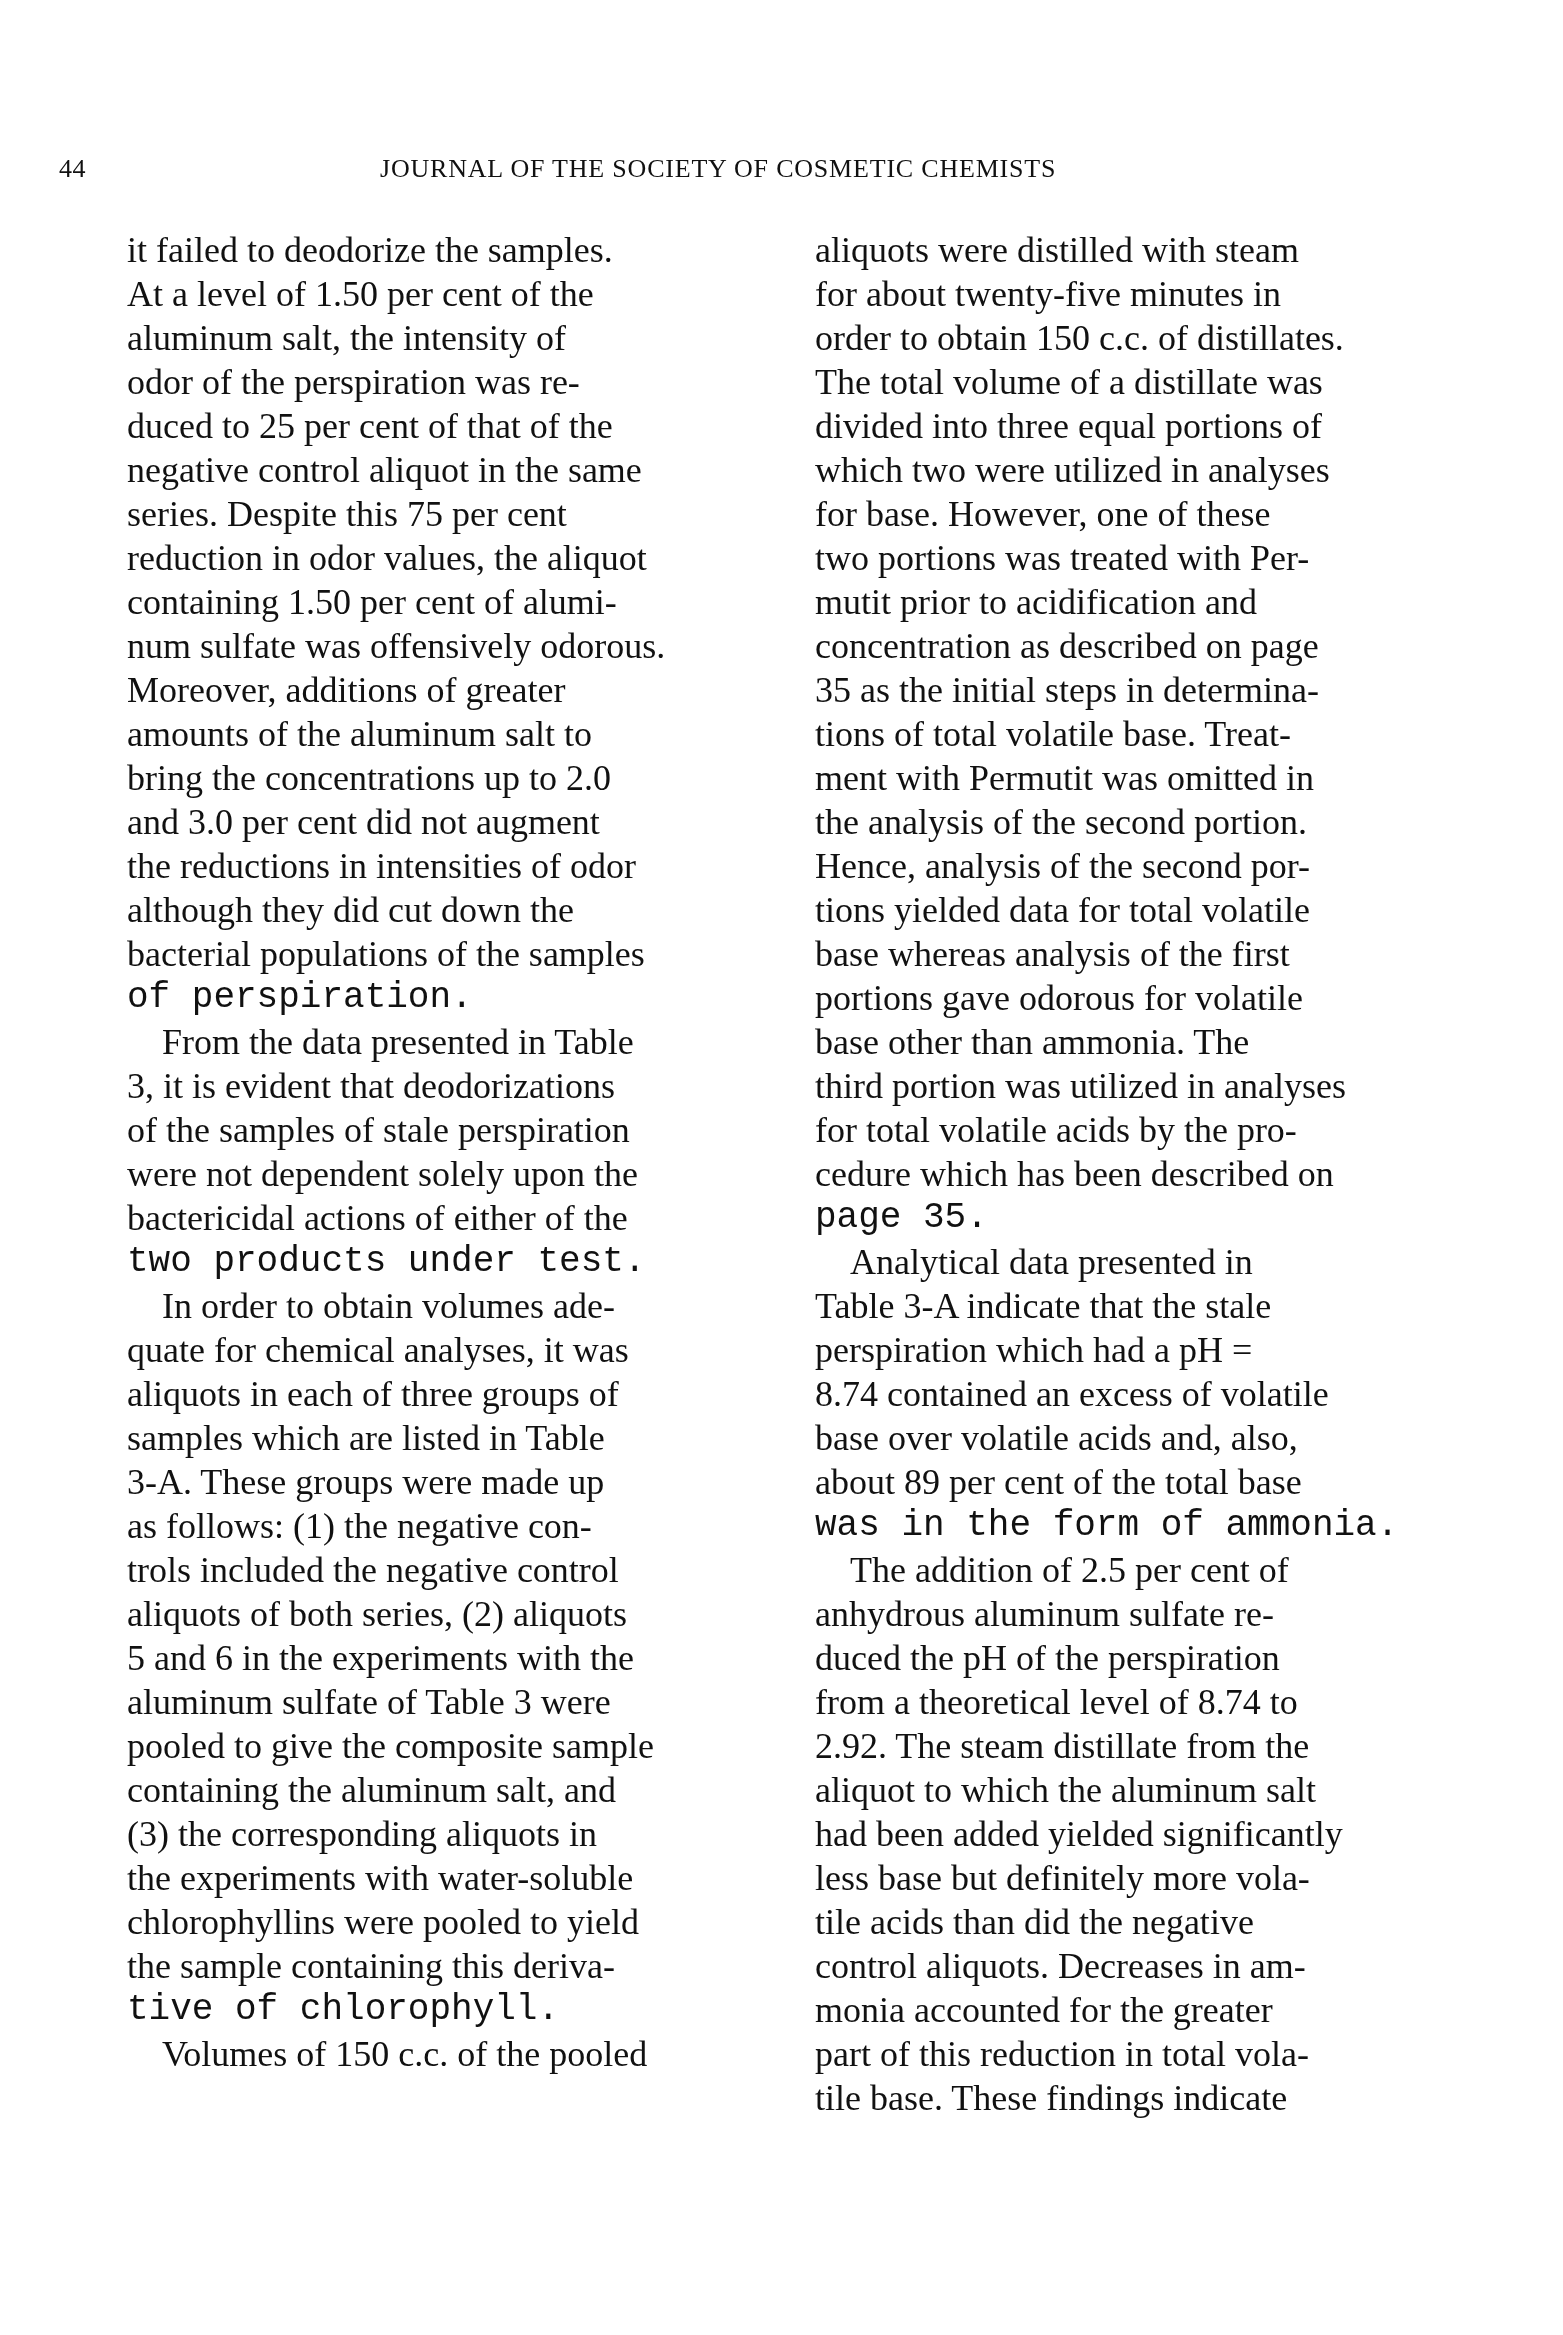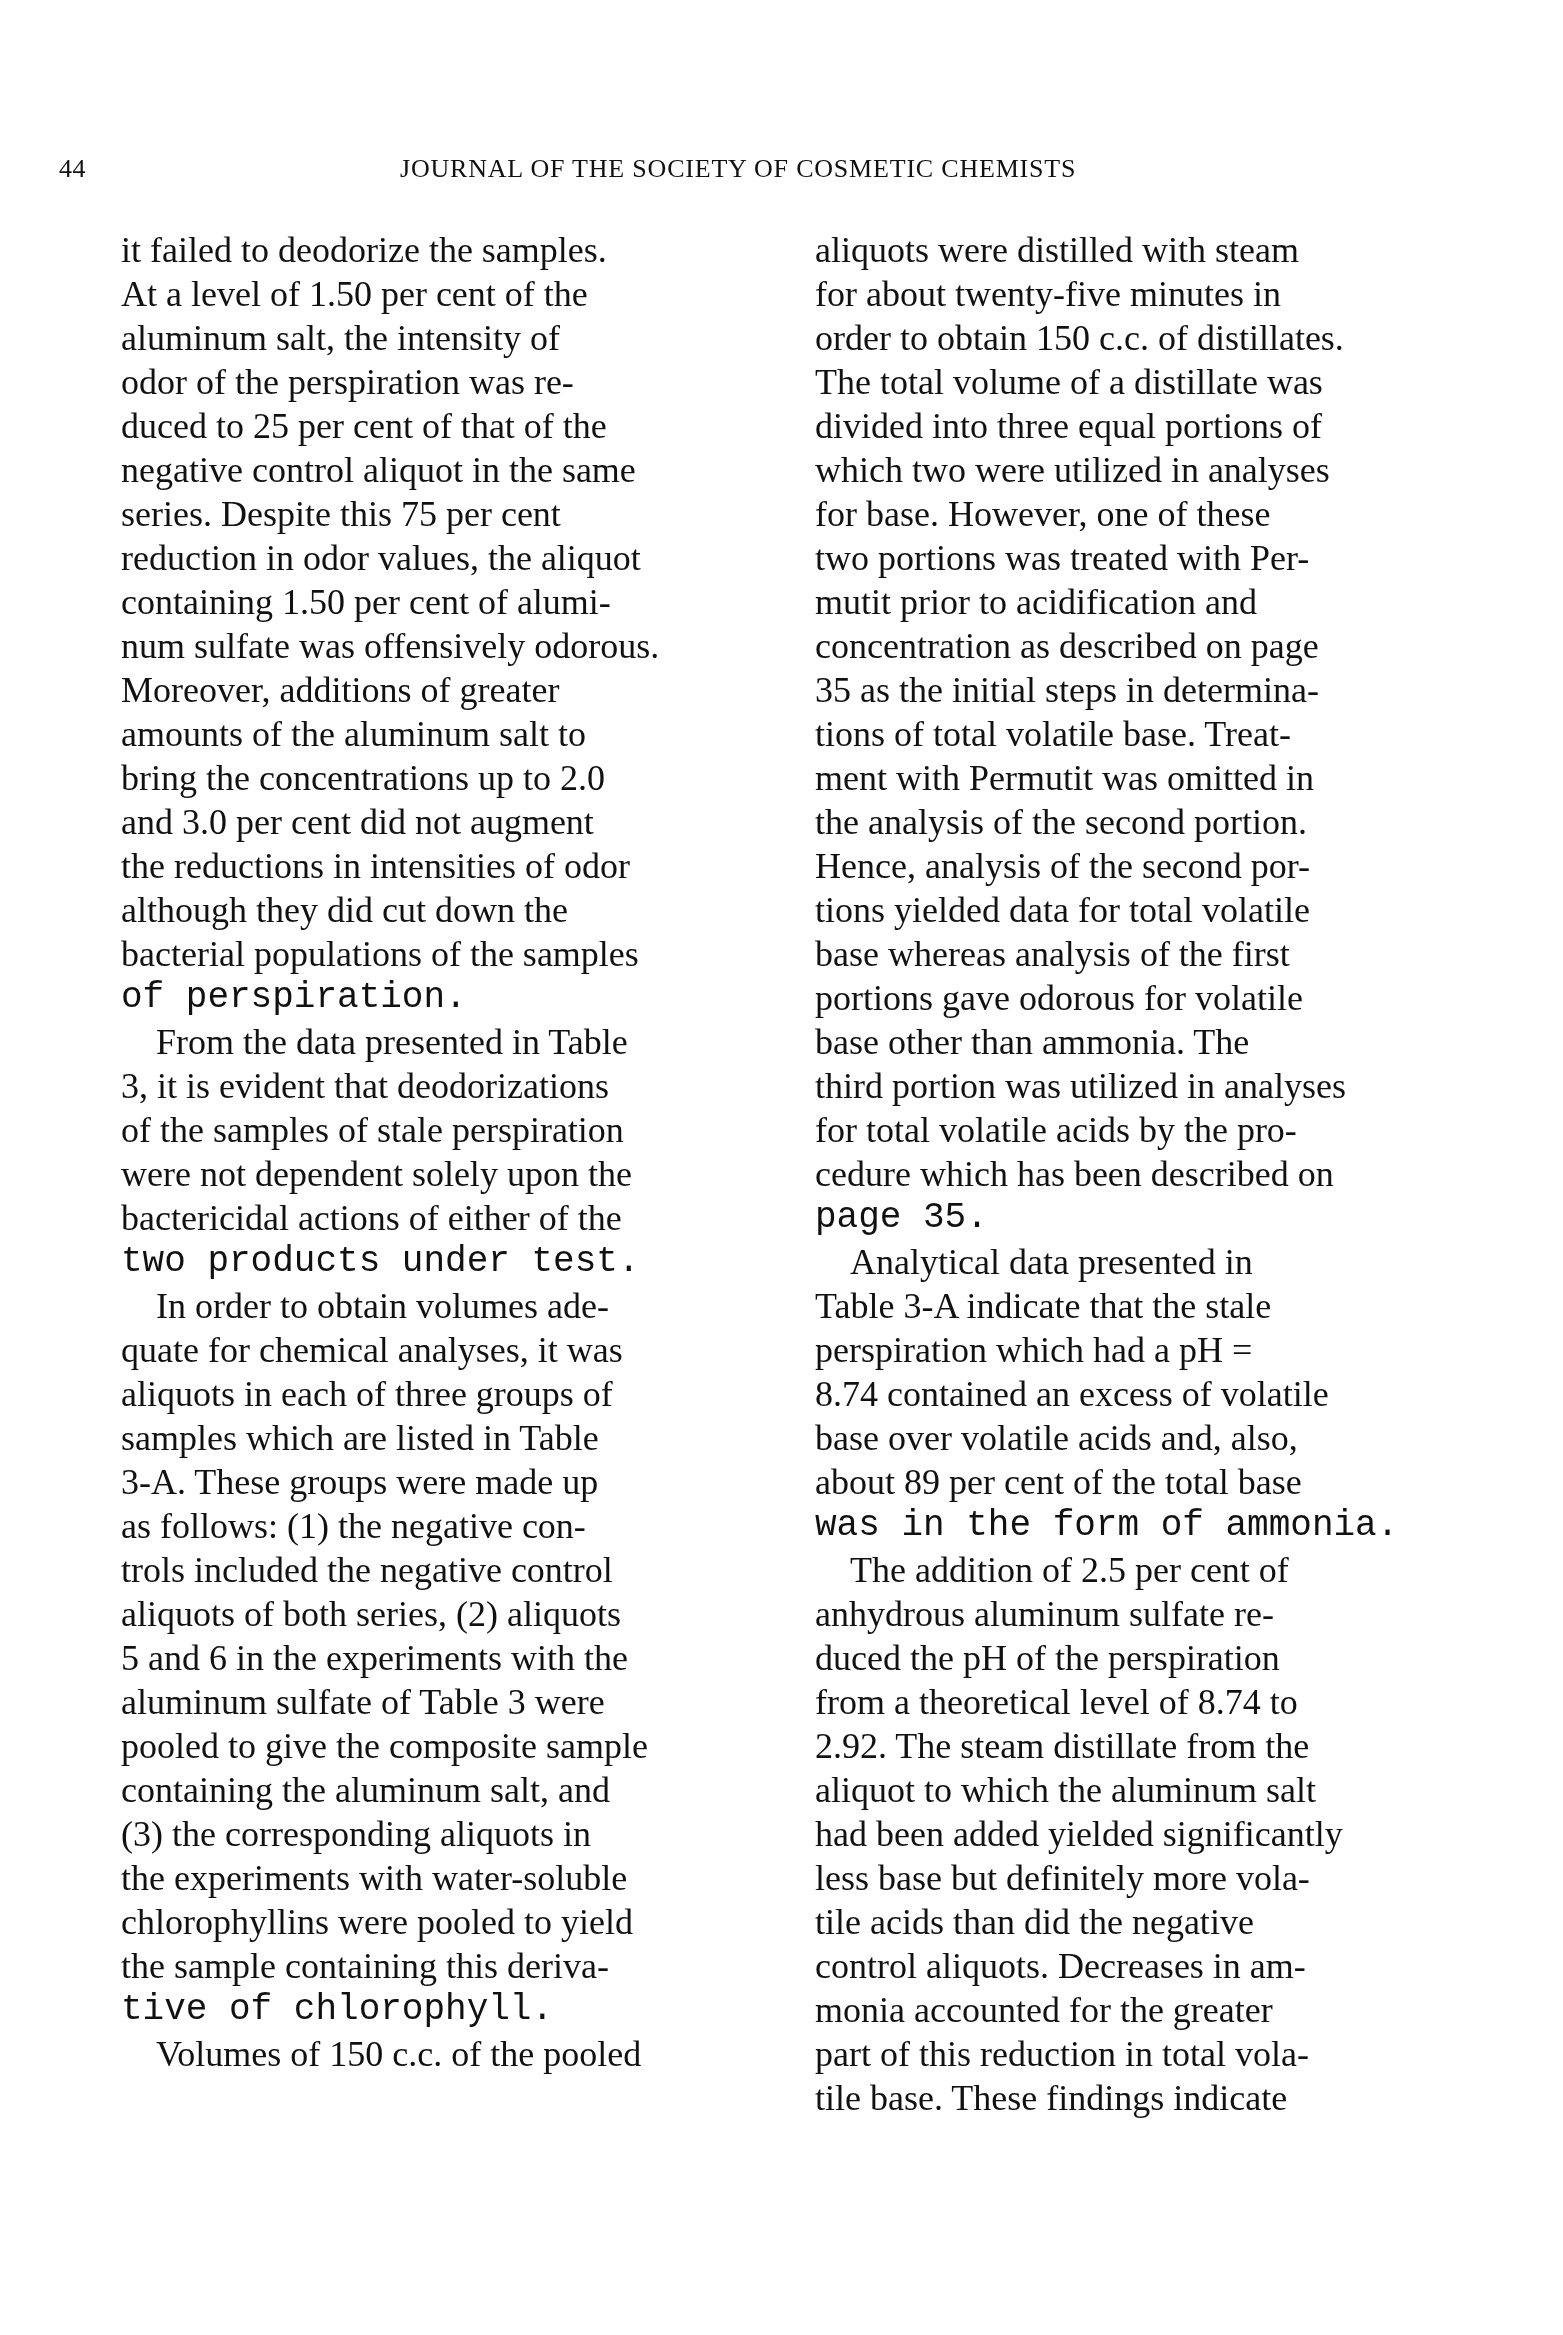--- a/index.html
+++ b/index.html
@@ -25,33 +25,33 @@
       letter-spacing: 0.5px;
       padding-left: 22px;
     }
     .page-number {
       position: absolute;
       left: 59px;
       top: 0;
     }
     .journal-title {
       position: absolute;
-      left: 400px;
+      left: 380px;
       top: 0;
       letter-spacing: 0.8px;
       font-family: Liberation Serif, serif;
     }
     .column {
       position: absolute;
       top: 228px;
       width: 369px;
       font-size: 36px;
       line-height: 44px;
     }
-    .col-left { left: 121px; width: 362px; }
+    .col-left { left: 127px; width: 362px; }
     .col-right { left: 799px; width: 373px; margin-left: 16px; }
     .line {
       display: block;
       white-space: nowrap;
       text-align: justify;
       text-align-last: justify;
       height: 44px;
     }
     .line.last {
       text-align-last: left;

